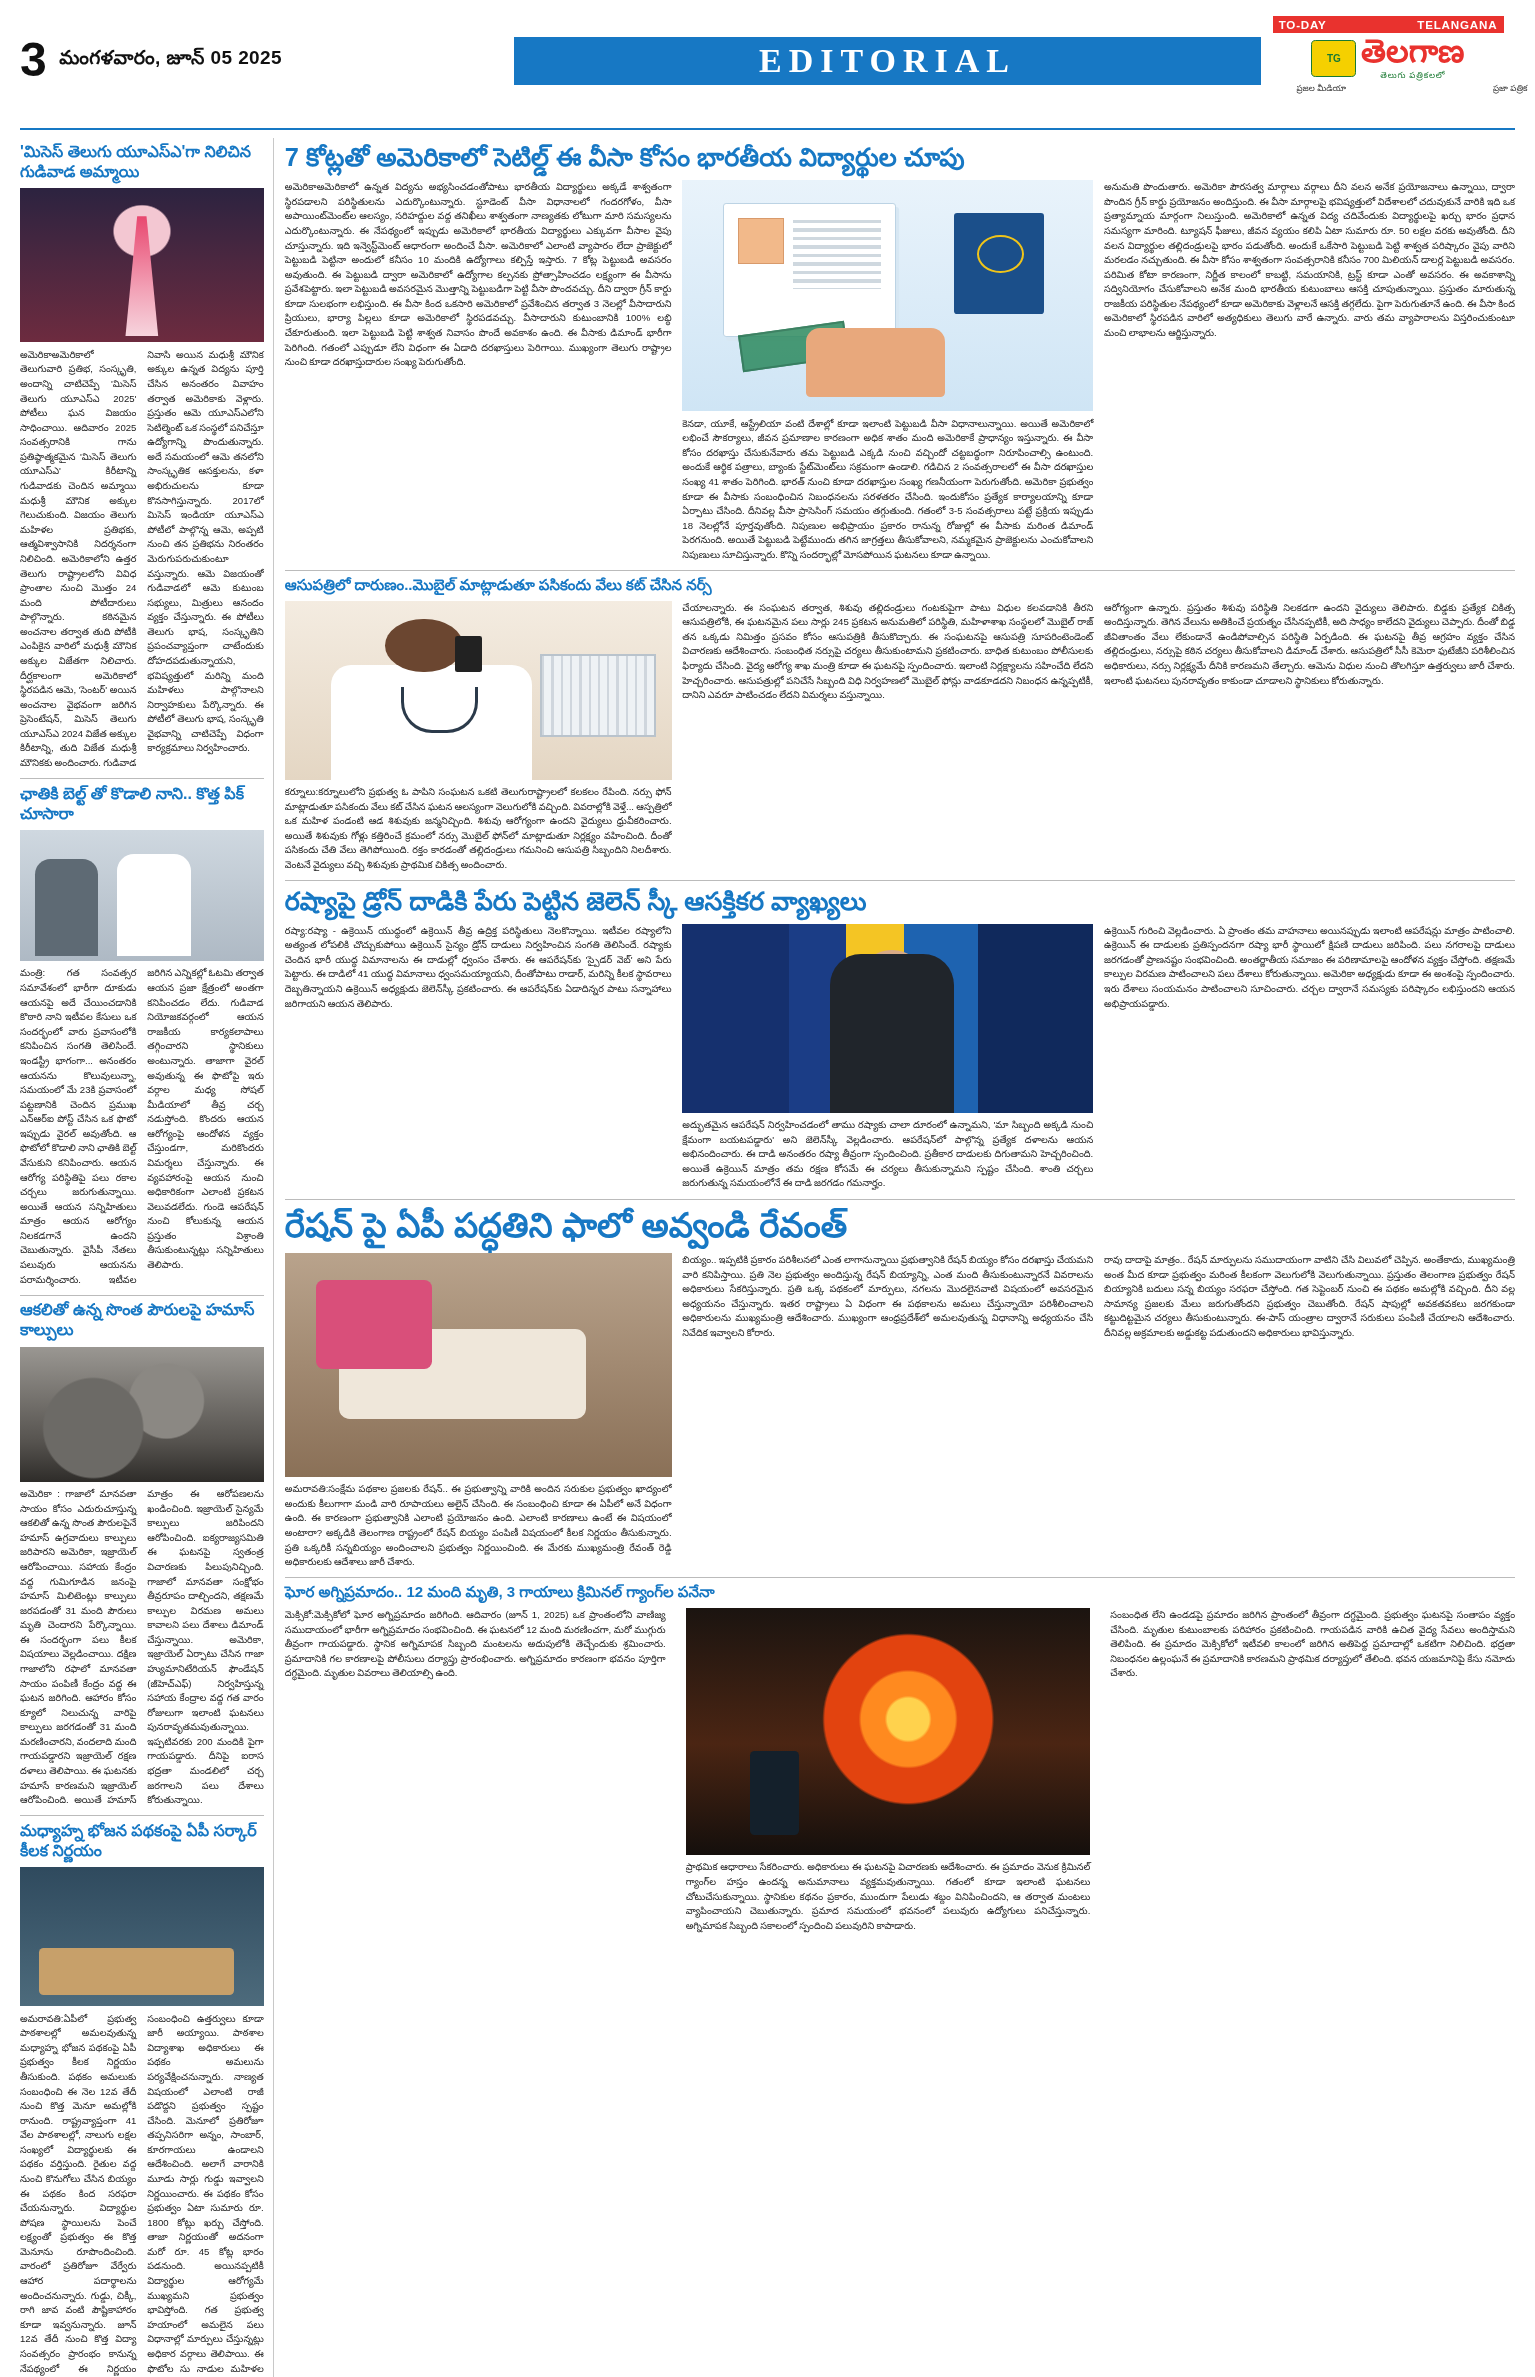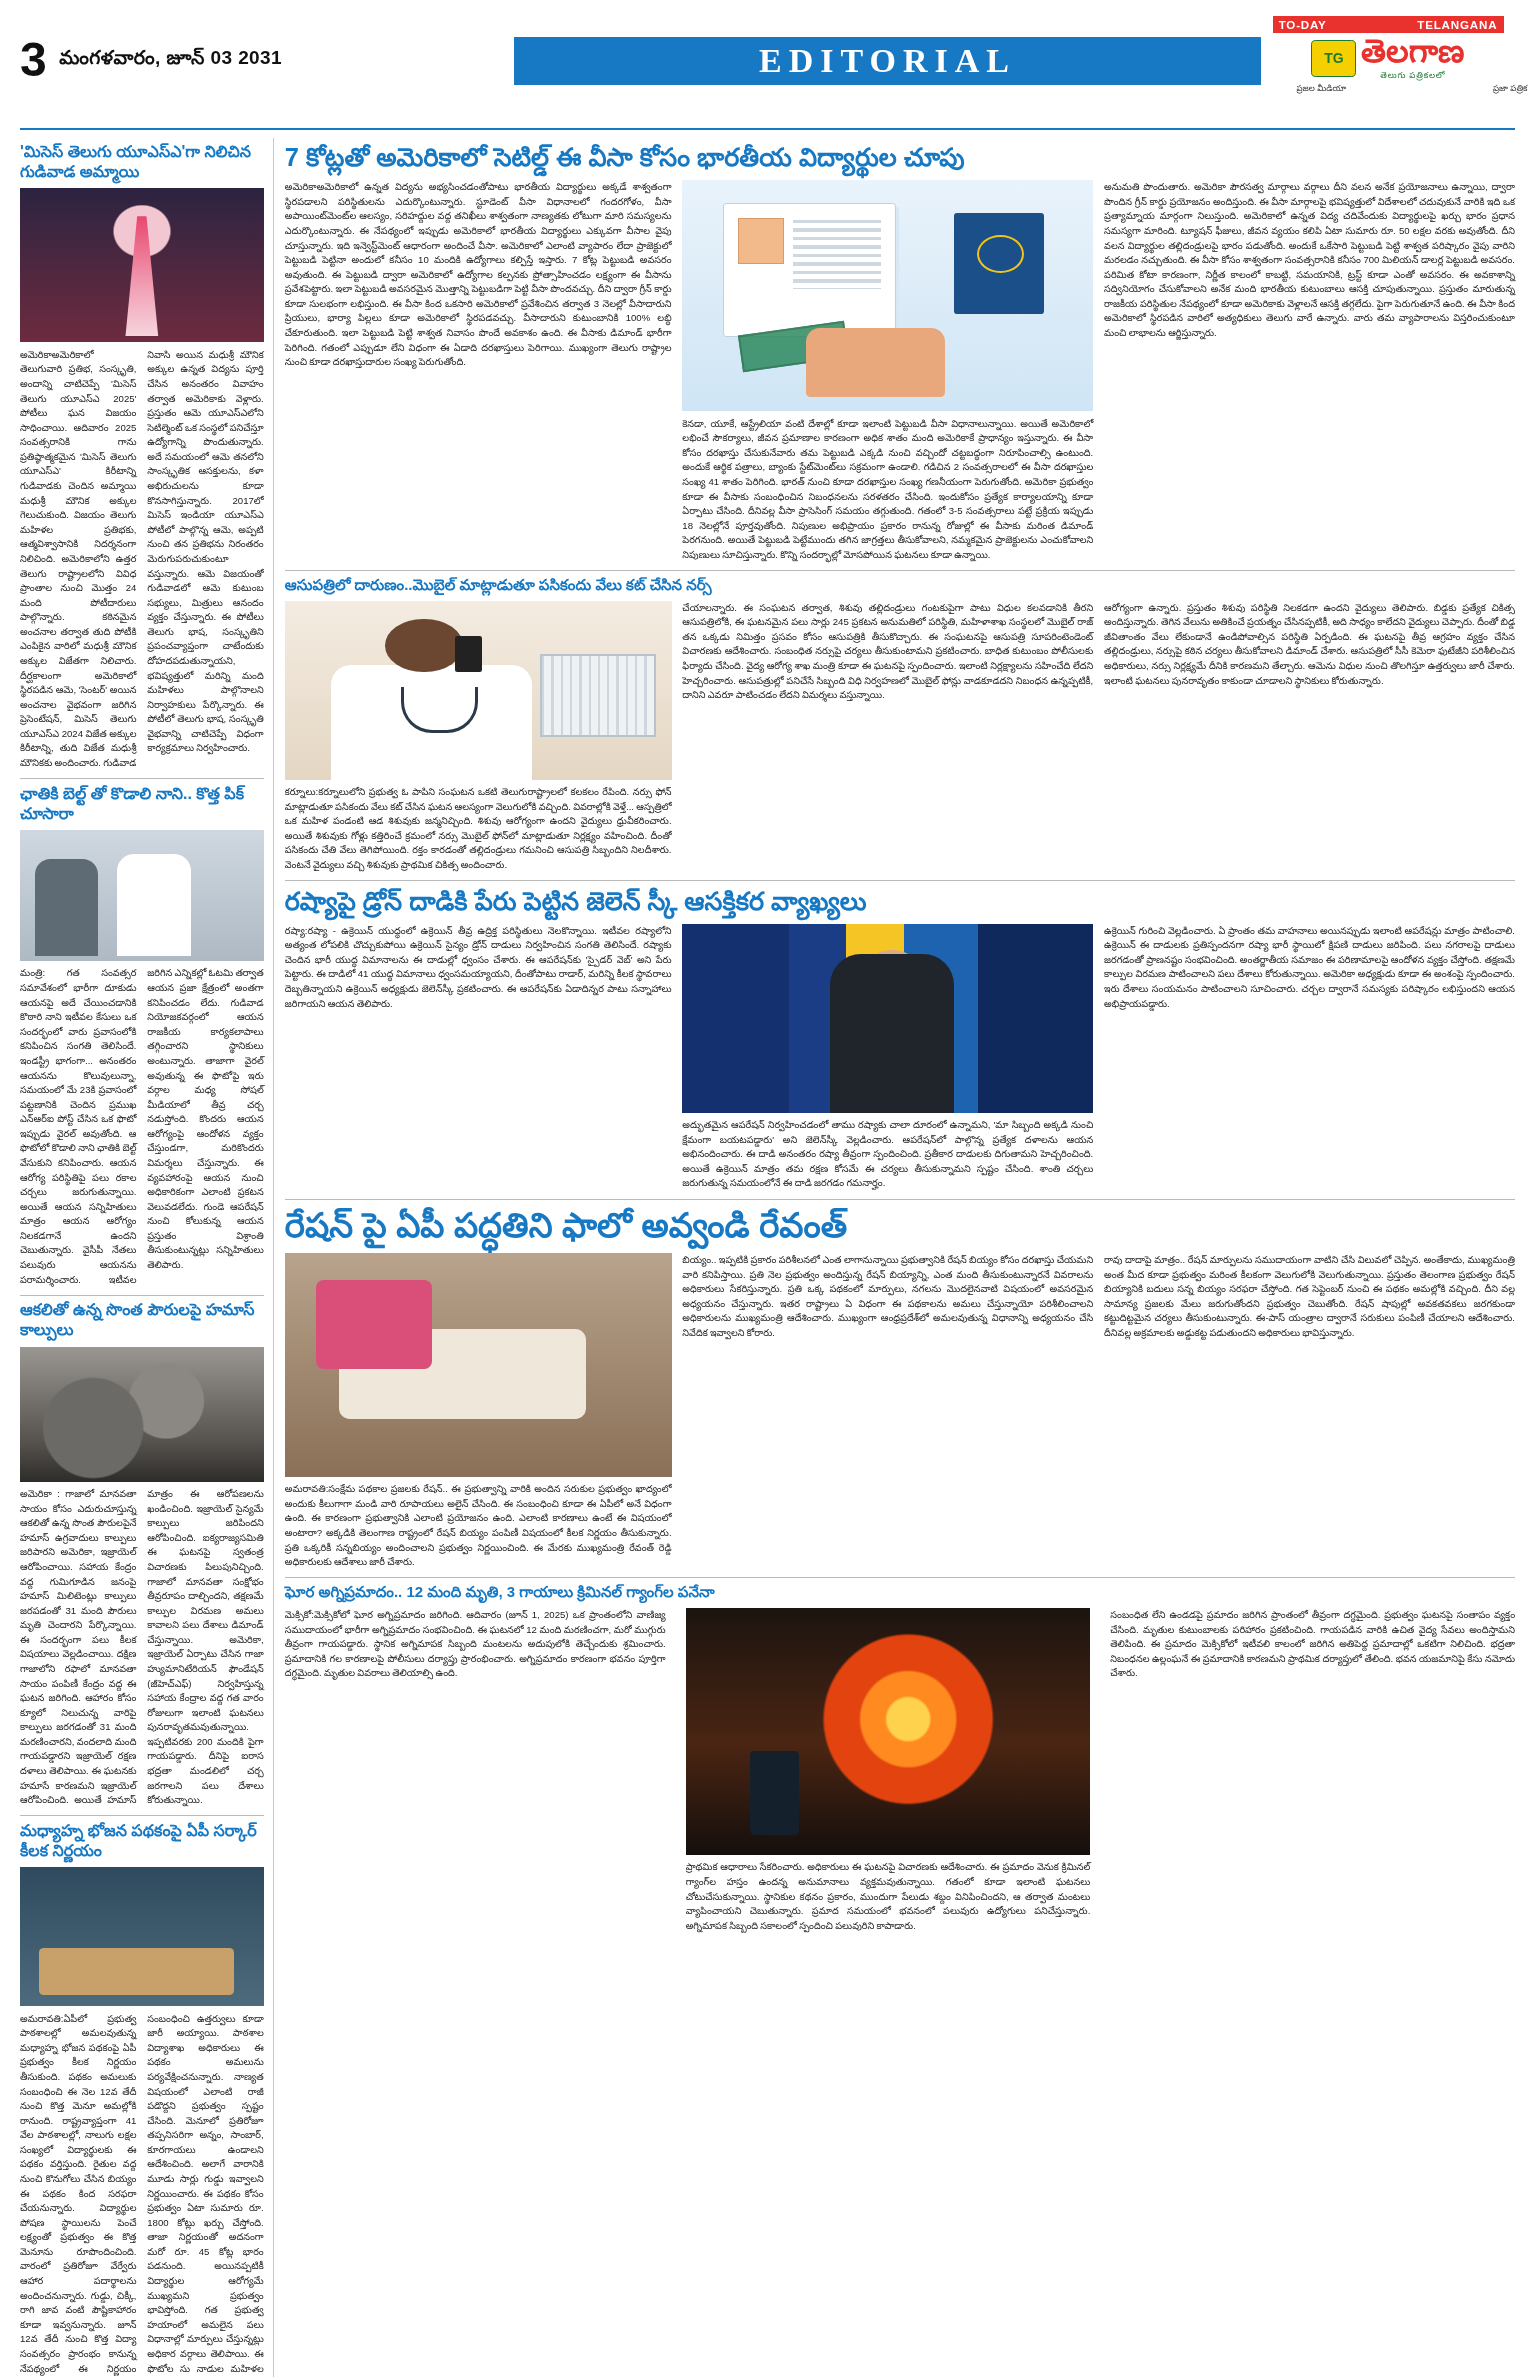--- a/index.html
+++ b/index.html
@@ -87,21 +87,21 @@
     gap: 4.6px;
     margin-top: 1.5px;
   }
   .logo-mark {
     width: 45px; height: 37px;
     background: #f5d000;
     border: 1.5px solid #1a7a32;
     border-radius: 4.6px;
     position: relative;
     display:flex; align-items:center; justify-content:center;
-    font-size: 14px; color:#1a7a32; font-weight:bold;
+    font-size: 10px; color:#1a7a32; font-weight:bold;
   }
   .logo-word {
     font-size: 32px;
     color: #e9322e;
     font-weight: bold;
     line-height: 1;
   }
   .logo-sub {
     font-size: 8.5px;
     color: #1a7a32;
@@ -295,21 +295,21 @@
   }
 </style>
 </head>
 <body>
 
 <div class="page">
 
   <div class="masthead">
     <div class="mast-left">
       <div class="pagenum">3</div>
-      <div class="mast-date">మంగళవారం, జూన్  03  2031</div>
+      <div class="mast-date">మంగళవారం, జూన్  05  2025</div>
     </div>
     <div class="mast-center">
       <div class="ed-title">EDITORIAL</div>
     </div>
     <div class="mast-right">
       <div class="tdtg-bar">
         <span>TO-DAY</span>
         <span>TELANGANA</span>
       </div>
       <div class="logo-row">

